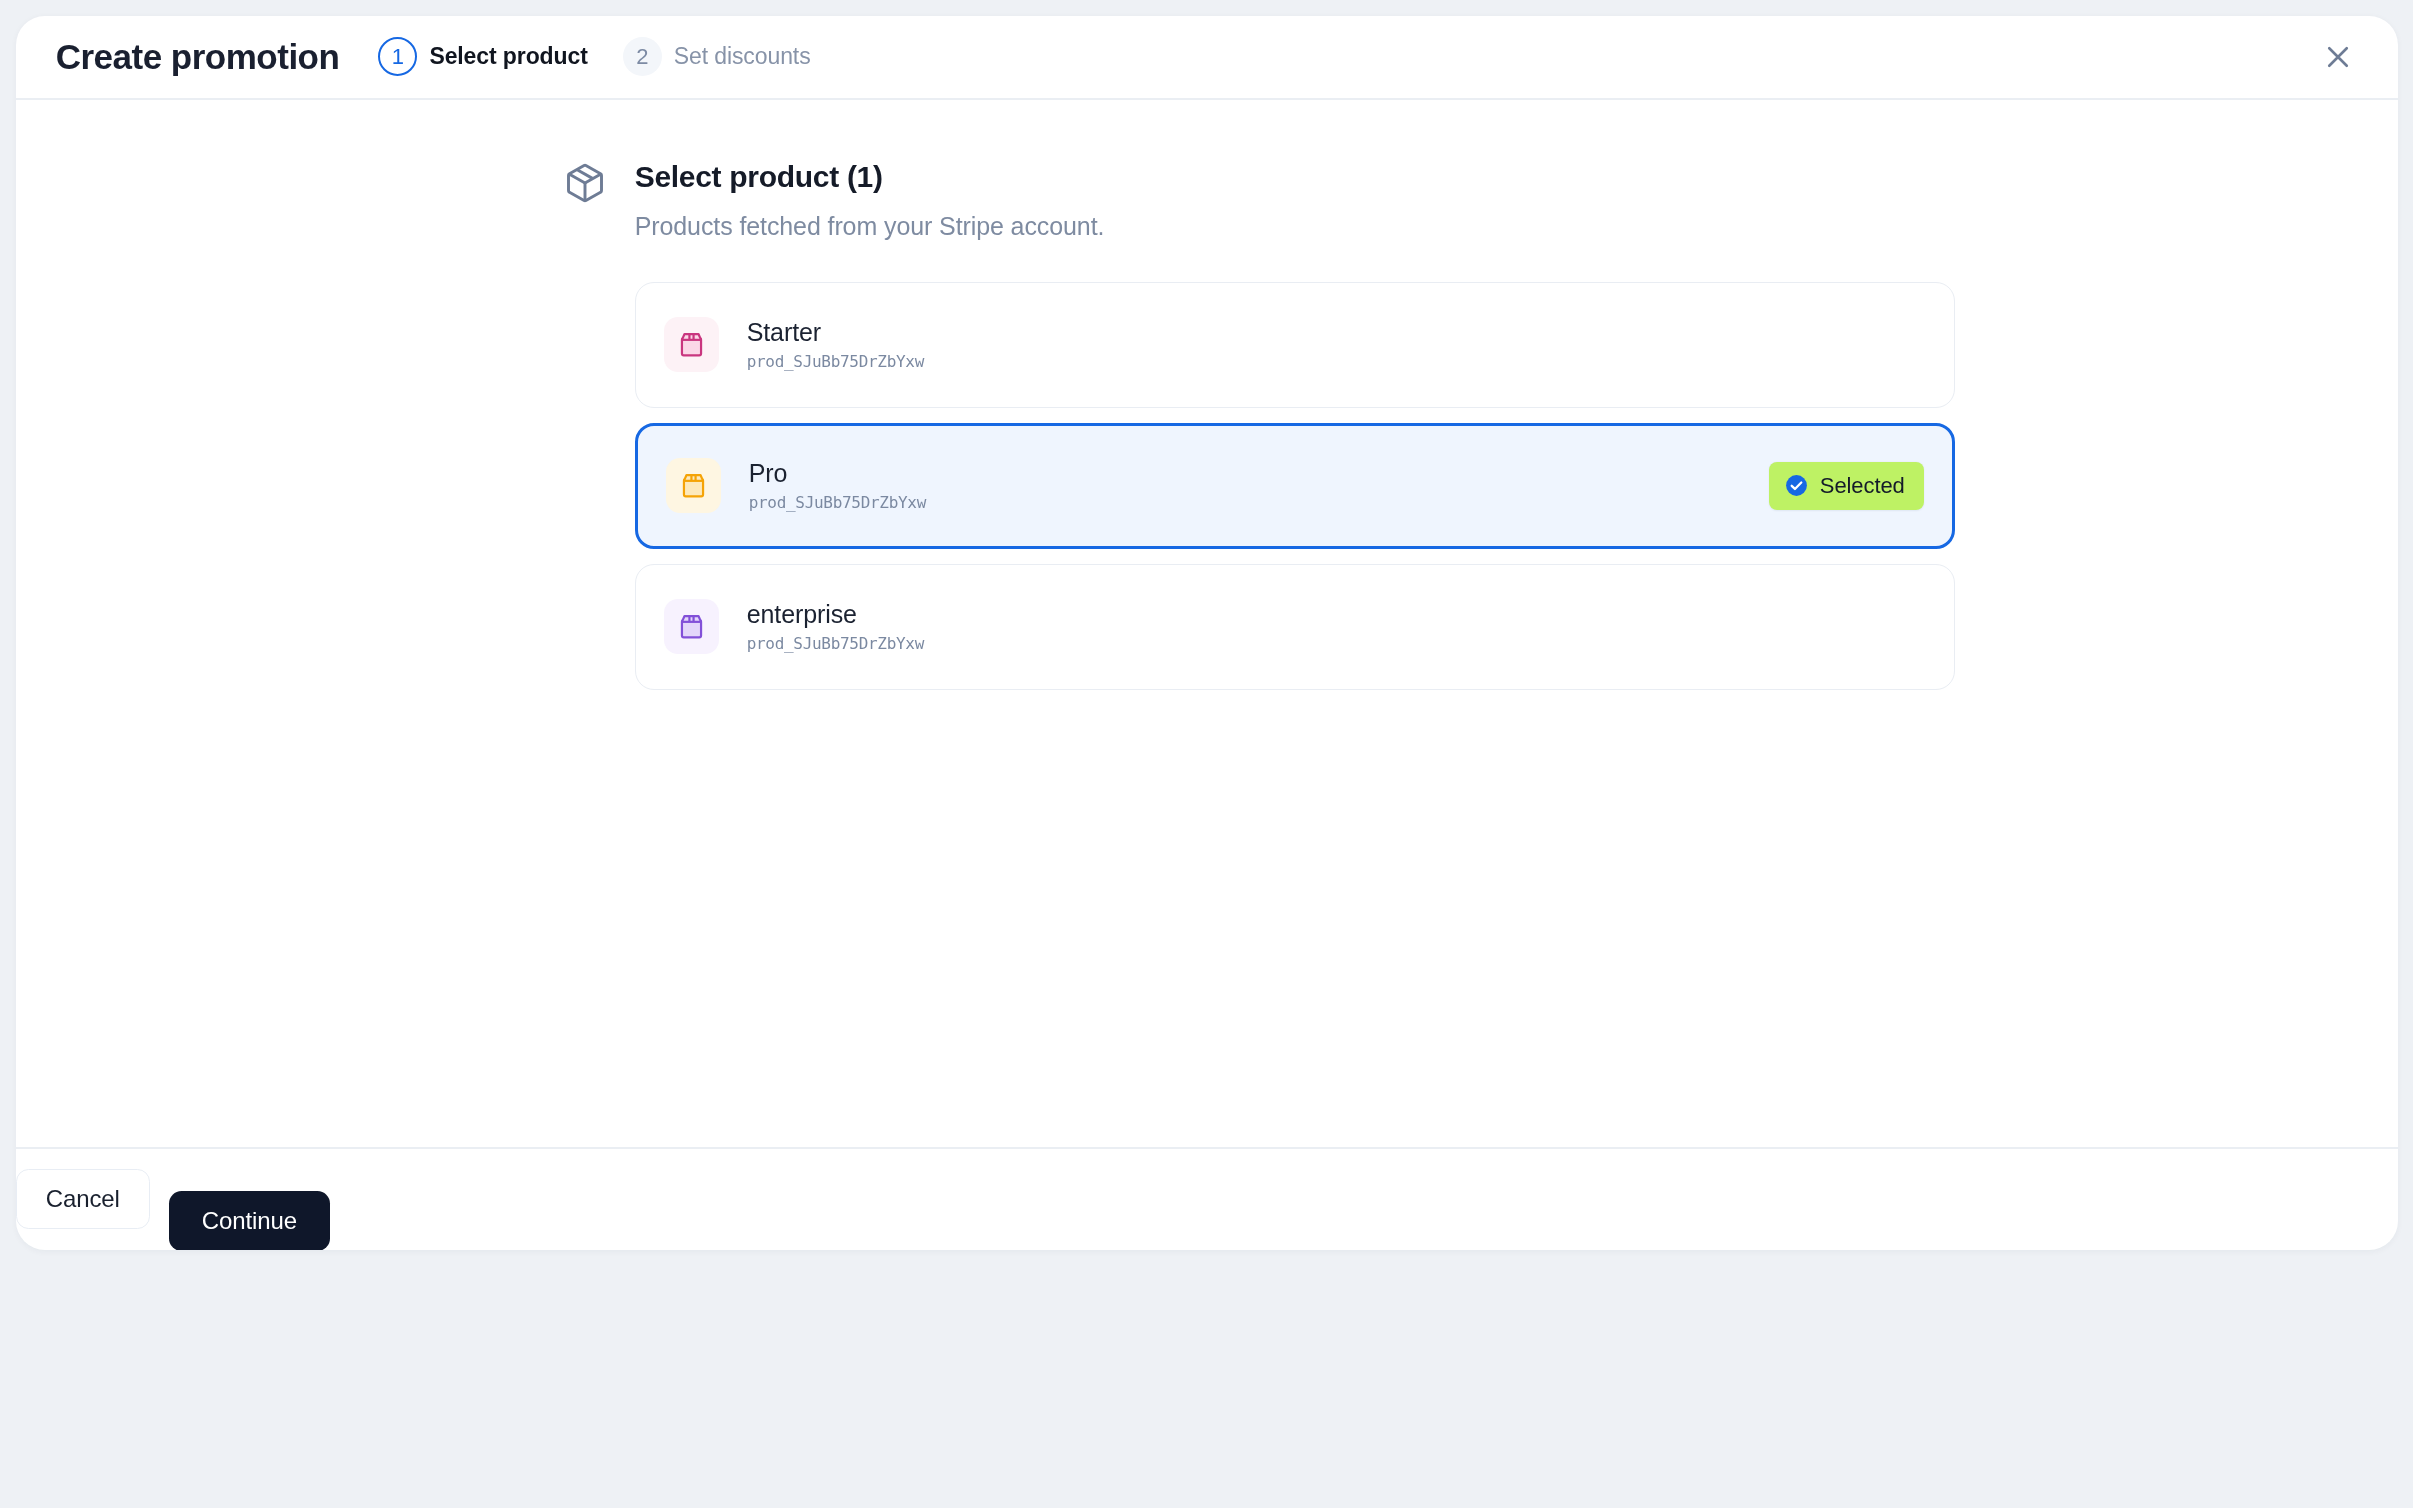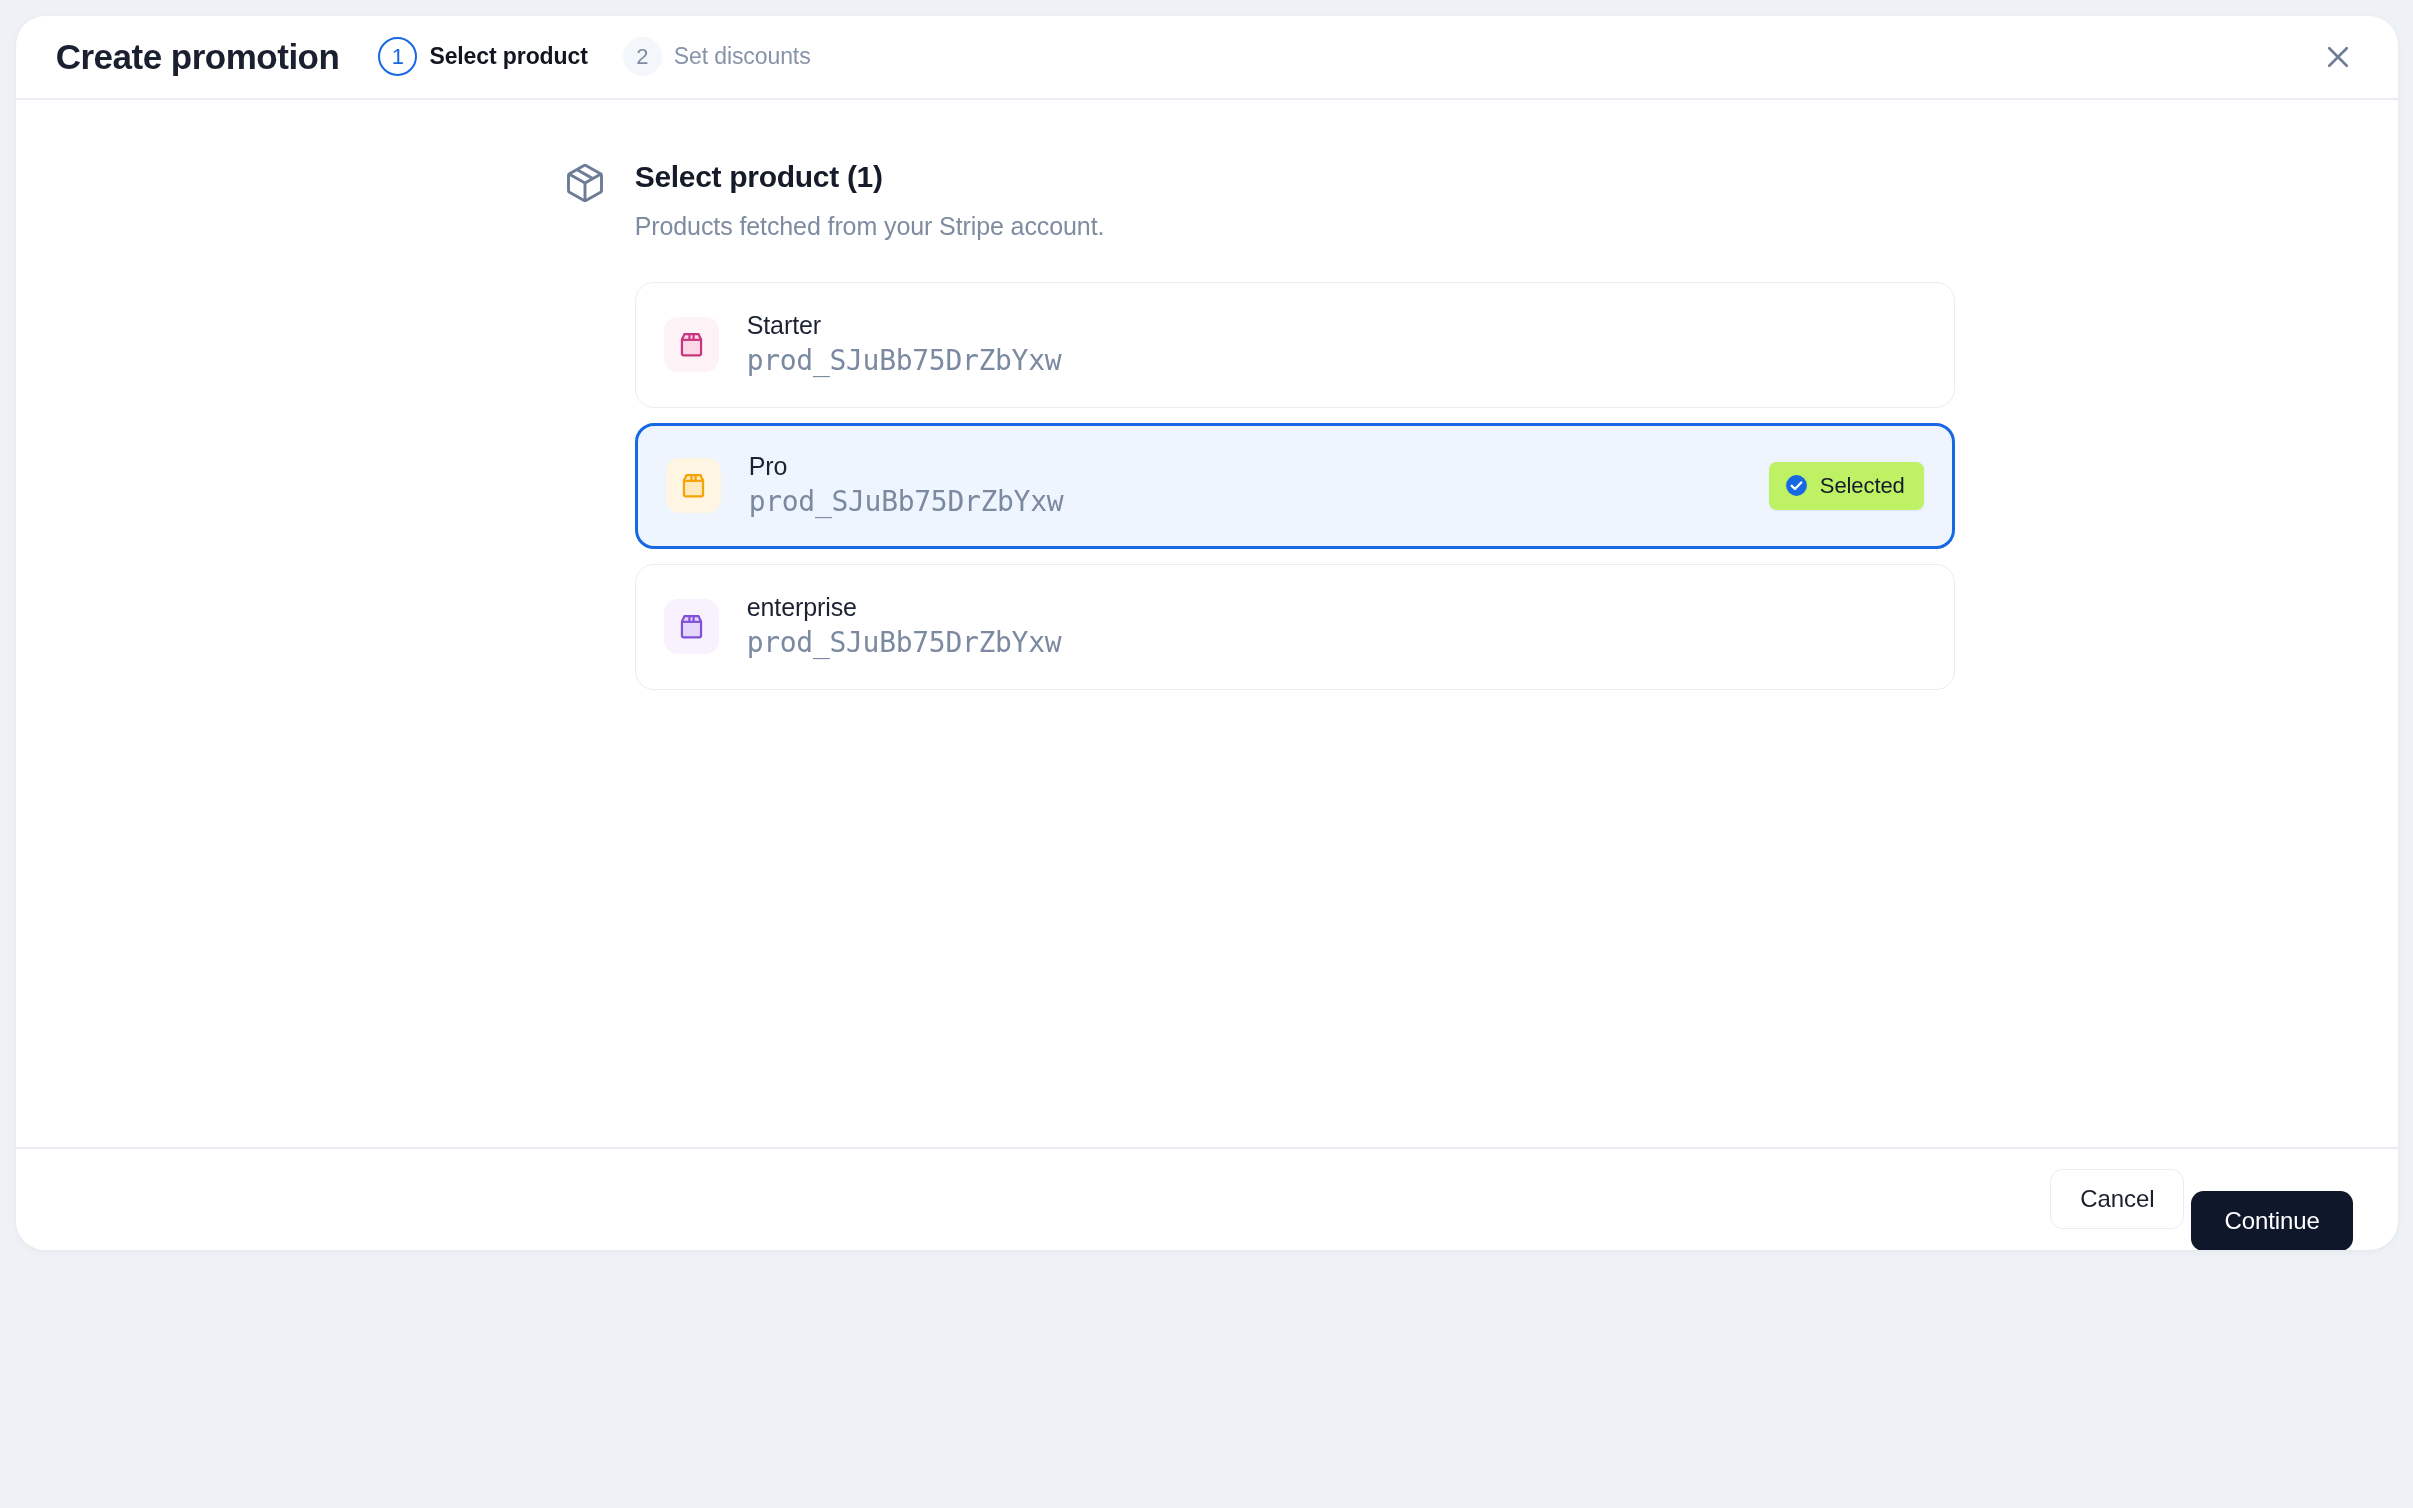--- a/index.html
+++ b/index.html
@@ -198,21 +198,21 @@
   .prod-name {
     font-size: 25px;
     color: #1b2231;
     font-weight: 400;
     letter-spacing: -0.1px;
     line-height: 1.1;
   }
 
   .prod-id {
     font-family: "DejaVu Sans Mono", monospace;
-    font-size: 28px;
+    font-size: 16px;
     color: #7b89a1;
     letter-spacing: -0.3px;
     line-height: 1.1;
   }
 
   .selected-badge {
     position: absolute;
     right: 28px;
     top: 50%;
     transform: translateY(-50%);
@@ -232,23 +232,23 @@
     letter-spacing: -0.1px;
   }
 
   
   .footer {
     flex: 0 0 103px;
     height: 103px;
     border-top: 2.5px solid #eaeef3;
     display: flex;
     align-items: center;
-    justify-content: flex-end;
-    padding-right: 45px;
-    gap: 7px;
+    justify-content: flex-start;
+    padding-right: 23px;
+    gap: 19px;
   }
 
   .btn {
     height: 60px;
     border-radius: 12.6px;
     font-size: 24px;
     letter-spacing: -0.1px;
     display: flex;
     align-items: center;
     justify-content: center;

